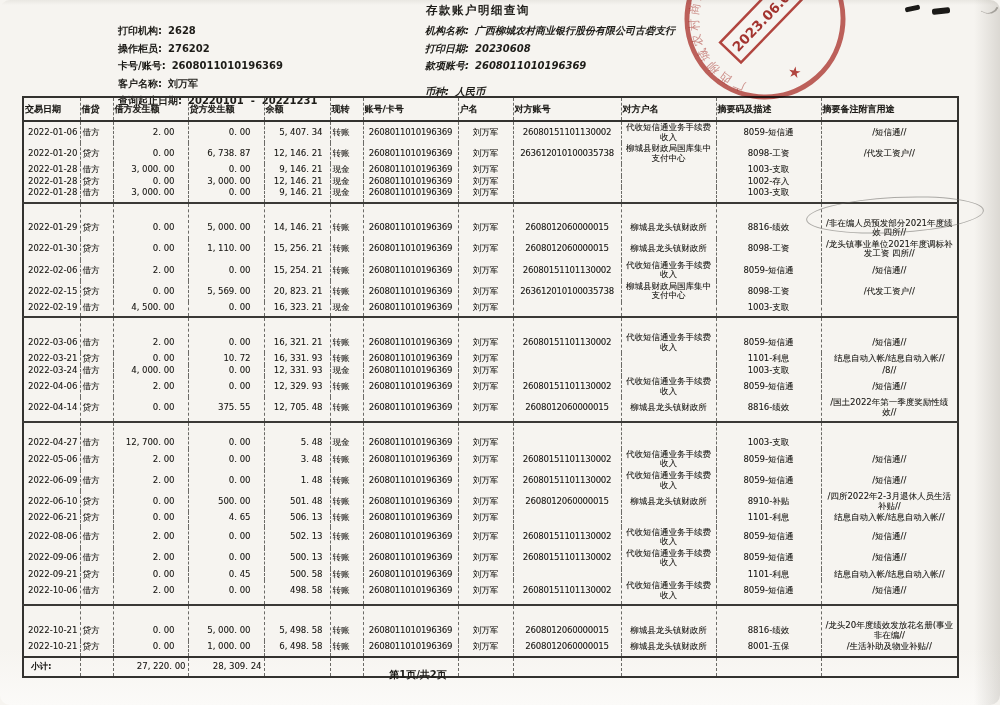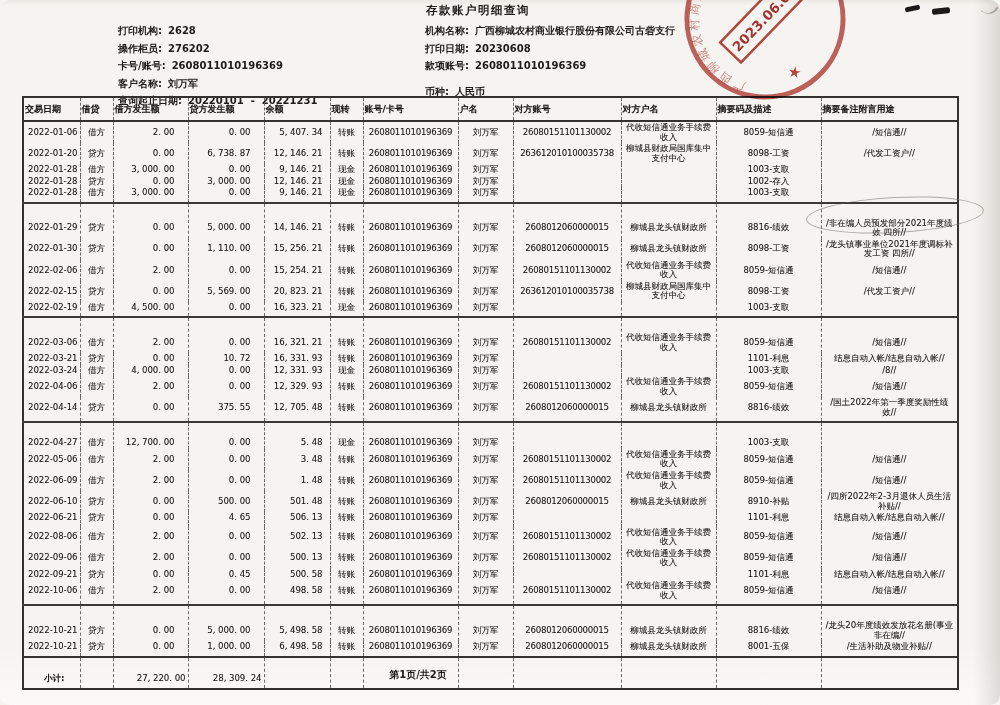--- a/index.html
+++ b/index.html
@@ -10,36 +10,36 @@
   .shade-right { position:absolute; top:0; right:0; width:26px; height:100%;
     background:linear-gradient(to right,rgba(255,255,255,0),rgba(140,134,124,0.25)); pointer-events:none; }
   .corner-mark { position:absolute; background:#1b1a18; border-radius:2px; }
   .squiggle { position:absolute; left:982px; top:4px; width:15px; height:11px;
     border-right:2px solid rgba(95,90,84,0.5); border-bottom:1px solid rgba(95,90,84,0.35);
     border-radius:0 0 14px 0; transform:rotate(24deg); }
   
   .title { position:absolute; left:426px; top:3px; font-size:11.5px; font-weight:bold; letter-spacing:1.5px; }
   .hcol { position:absolute; top:24px; font-size:10px; font-weight:bold; }
   .hcol-left { left:118px; }
-  .hcol-right { left:425px; }
+  .hcol-right { left:425px;font-style:italic; }
   .hrow { margin-bottom:3.5px; white-space:pre; }
   .hrow.gap { margin-top:12px; }
   .hl { margin-right:6px; }
   
   .stmt { position:absolute; left:22px; top:96px; width:935px; border-collapse:collapse;
     border:2px solid #33322f; table-layout:fixed; font-size:8.5px; line-height:1.12;
     text-shadow:0.2px 0.2px 0 rgba(40,38,34,0.35); }
   .stmt th, .stmt td { border-left:1px dashed #6b6a66; padding:1px 2px; vertical-align:middle; }
   .stmt th:first-child, .stmt td:first-child { border-left:none; }
   .stmt thead th { border-bottom:2px solid #33322f; font-size:9px; font-weight:bold; text-align:left; padding:6px 1px; }
   .stmt tr.gstart td { border-top:2px solid #3a3936; padding-top:15px; }
   .stmt tr.gend td { padding-bottom:4px; }
-  .stmt tr.subtotal td { border-top:2px solid #33322f; padding:16px 2px 5px; }
-  td.c0 { text-align:center; padding-left:4px; white-space:nowrap; }
-  td.c1, td.c5 { text-align:center; white-space:nowrap; }
+  .stmt tr.subtotal td { border-top:2px solid #33322f; padding:4px 2px 5px; }
+  td.c0 { text-align:left; padding-left:4px; white-space:nowrap; }
+  td.c1, td.c5 { white-space:nowrap; }
   td.c2, td.c3 { text-align:right; padding-right:13px; white-space:nowrap; }
   td.c4 { text-align:right; padding-right:7px; white-space:nowrap; }
   td.c6, td.c8 { text-align:center; white-space:nowrap; letter-spacing:-0.2px; }
   td.c7, td.c9, td.c10, td.c11 { text-align:center; }
   tr.subtotal td.c0 { padding-left:7px; font-weight:bold; }
   
   .footer { position:absolute; left:348px; top:668px; width:140px; text-align:center;
     font-size:10px; font-weight:bold; }
   
   .stamp { position:absolute; left:680px; top:-66px; width:170px; height:170px;

